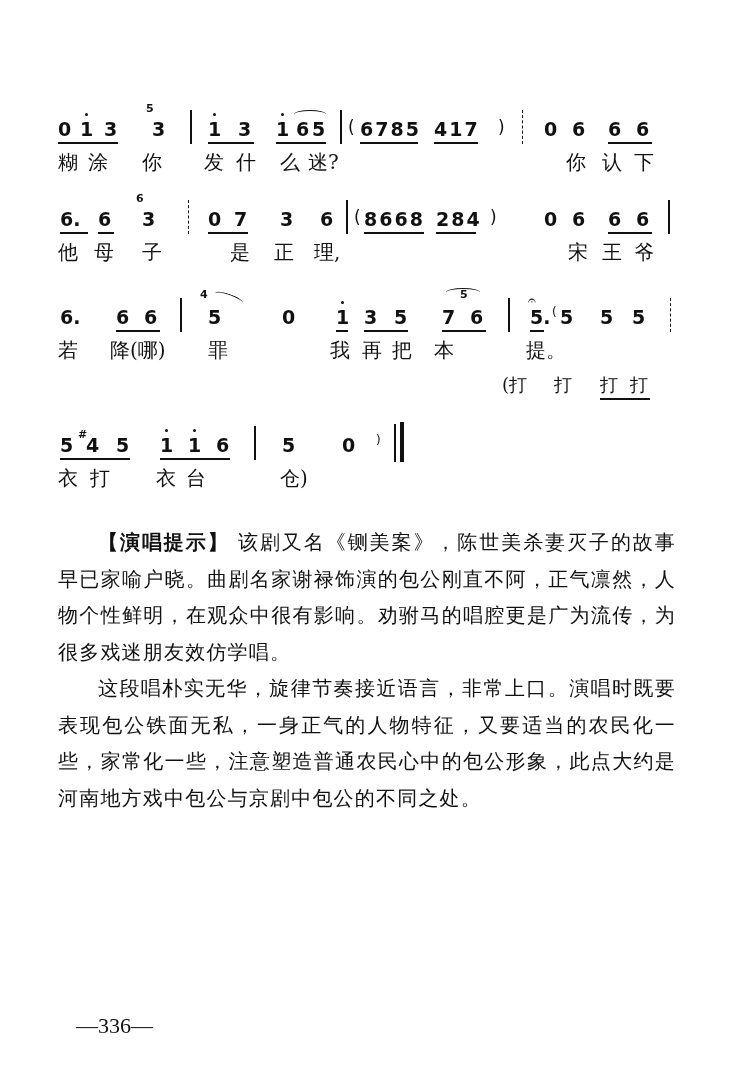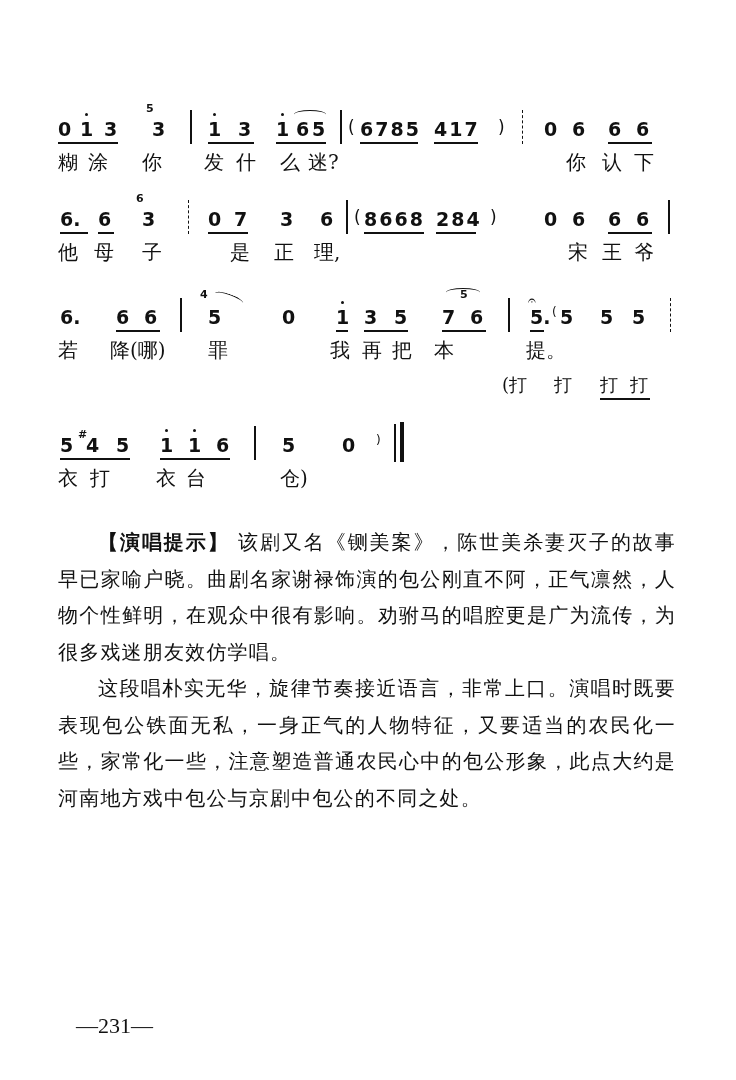--- a/index.html
+++ b/index.html
@@ -198,14 +198,14 @@
       <span class="lyric" style="left:128px;">台</span>
       <span class="lyric" style="left:222px;">仓)</span>
     </div>
   </div>
 
   <div class="prose" style="top:524px;">
     <p><span class="hint">【演唱提示】</span> <span>该剧又名《铡美案》，陈世美杀妻灭子的故事早已家喻户晓。曲剧名家谢禄饰演的包公刚直不阿，正气凛然，人物个性鲜明，在观众中很有影响。劝驸马的唱腔更是广为流传，为很多戏迷朋友效仿学唱。</span></p>
     <p>这段唱朴实无华，旋律节奏接近语言，非常上口。演唱时既要表现包公铁面无私，一身正气的人物特征，又要适当的农民化一些，家常化一些，注意塑造普通农民心中的包公形象，此点大约是河南地方戏中包公与京剧中包公的不同之处。</p>
   </div>
 
-  <div class="page-number">—231—</div>
+  <div class="page-number">—336—</div>
 </div>
 
 </body></html>

